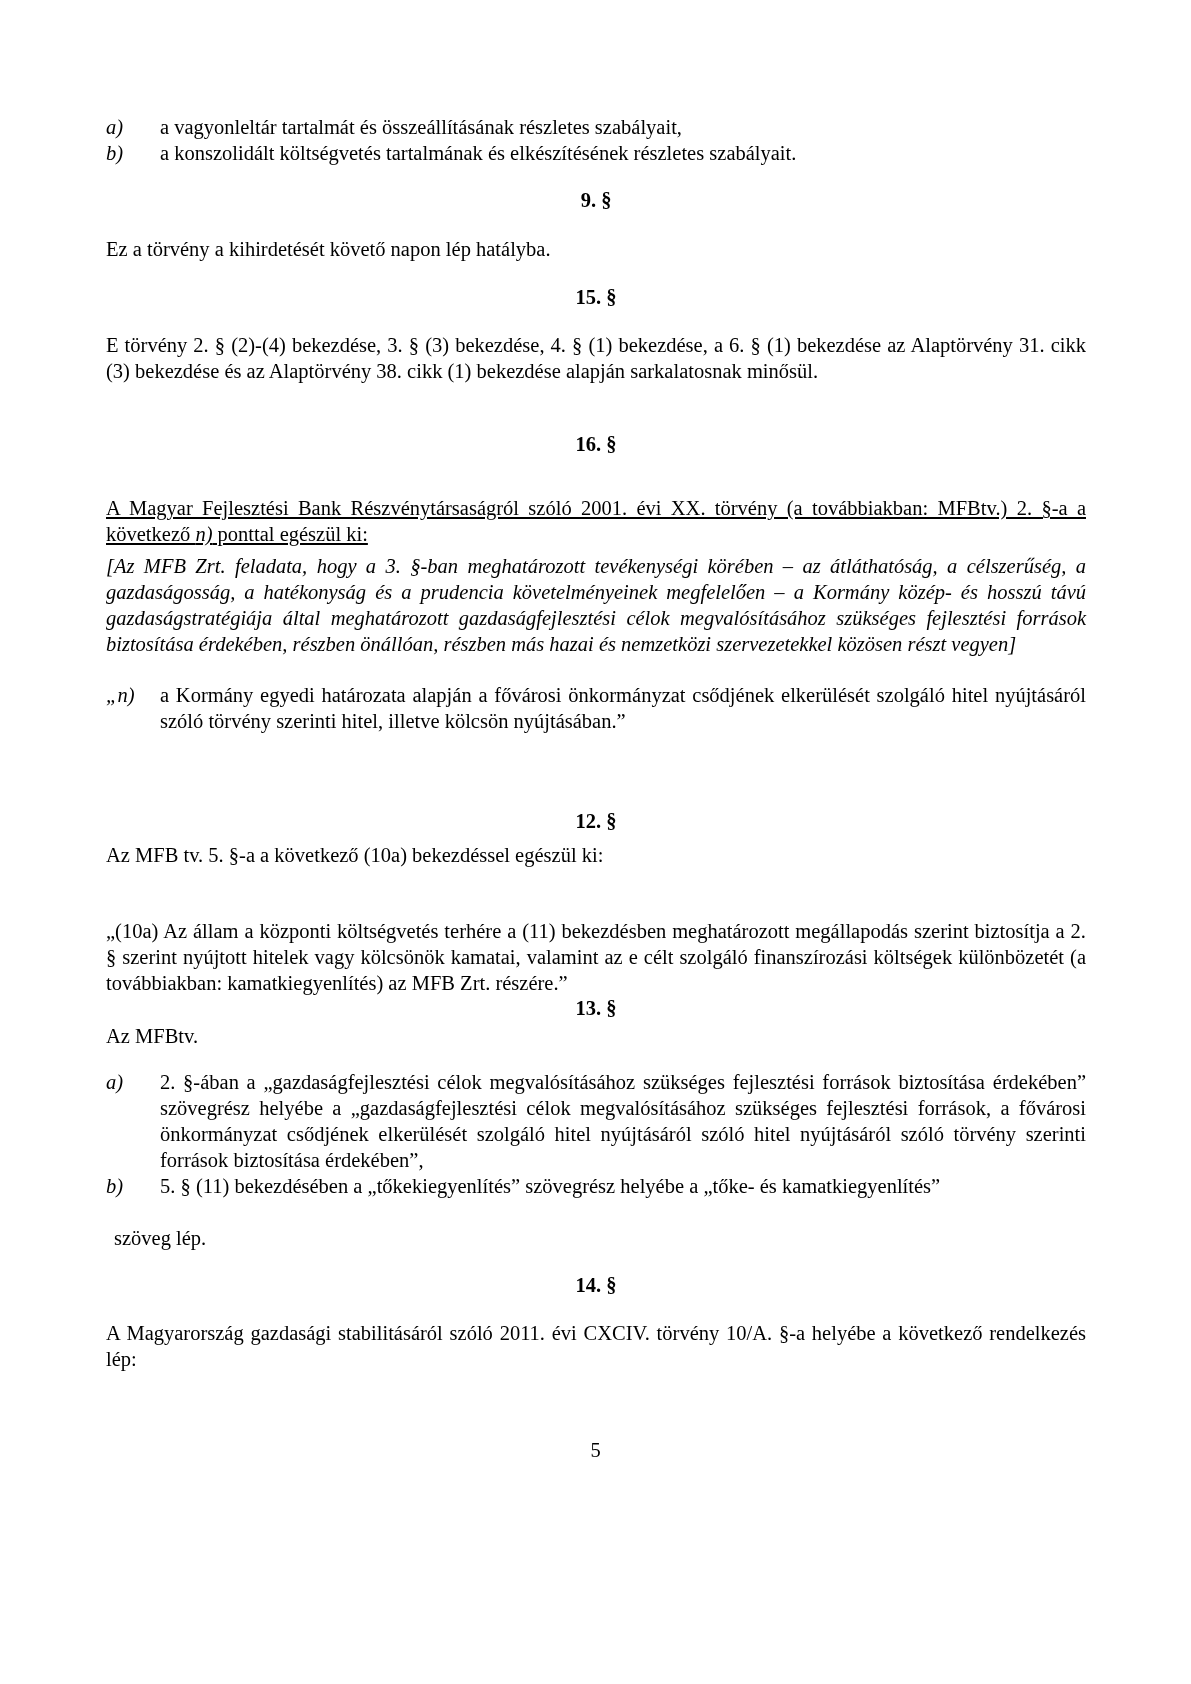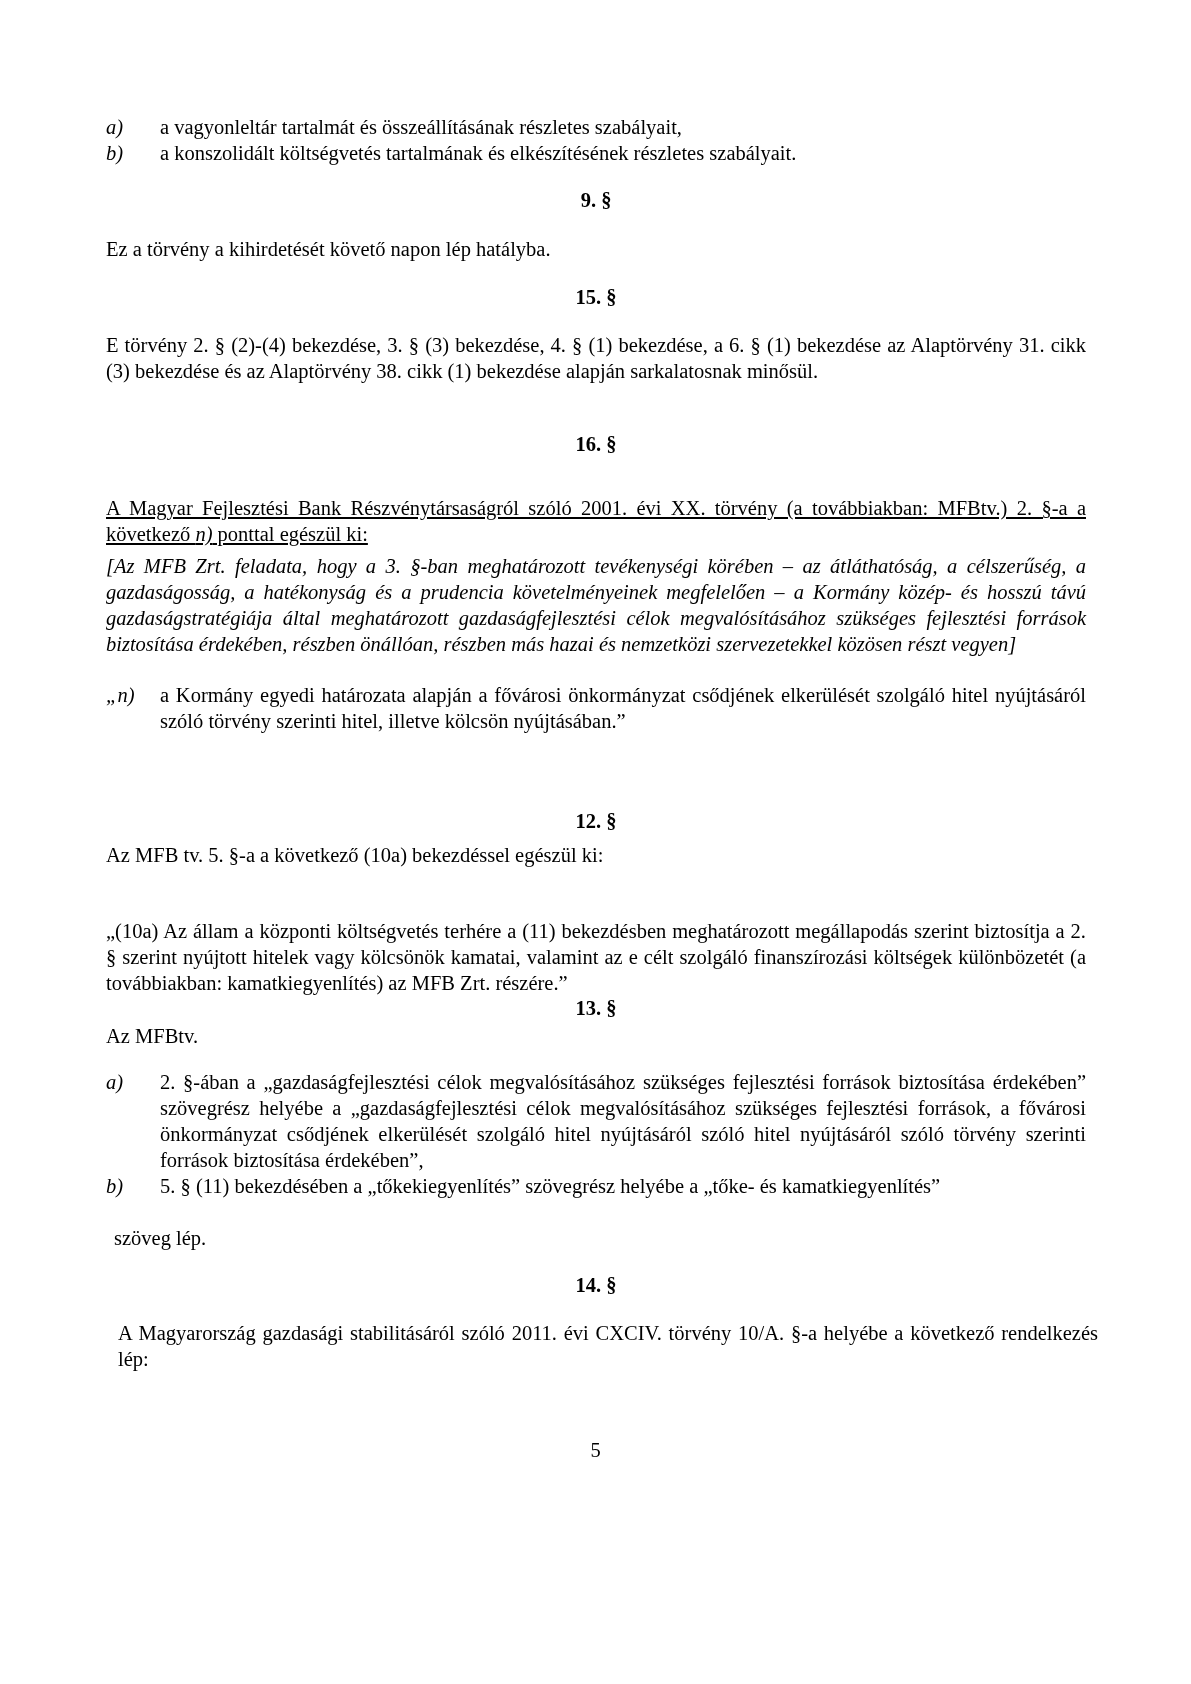--- a/index.html
+++ b/index.html
@@ -53,16 +53,16 @@
     <span class="lbl">a)</span>
     <div class="txt">2. §-ában a „gazdaságfejlesztési célok megvalósításához szükséges fejlesztési források biztosítása érdekében” szövegrész helyébe a „gazdaságfejlesztési célok megvalósításához szükséges fejlesztési források, a fővárosi önkormányzat csődjének elkerülését szolgáló hitel nyújtásáról szóló hitel nyújtásáról szóló törvény szerinti források biztosítása érdekében”,</div>
   </div>
   <div class="item" style="top:1173px;">
     <span class="lbl">b)</span>
     <div class="txt">5. § (11) bekezdésében a „tőkekiegyenlítés” szövegrész helyébe a „tőke- és kamatkiegyenlítés”</div>
   </div>
   <div class="blk" style="top:1225px;margin-left:8px;">szöveg lép.</div>
 
   <div class="blk center" style="top:1272px;">14. §</div>
-  <div class="blk just" style="top:1320px;margin-left:12px;">A Magyarország gazdasági stabilitásáról szóló 2011. évi CXCIV. törvény 10/A. §-a helyébe a következő rendelkezés lép:</div>
+  <div class="blk just" style="top:1320px;">A Magyarország gazdasági stabilitásáról szóló 2011. évi CXCIV. törvény 10/A. §-a helyébe a következő rendelkezés lép:</div>
 </div>
 
 <div class="pagenum">5</div>
 
 </body></html>

